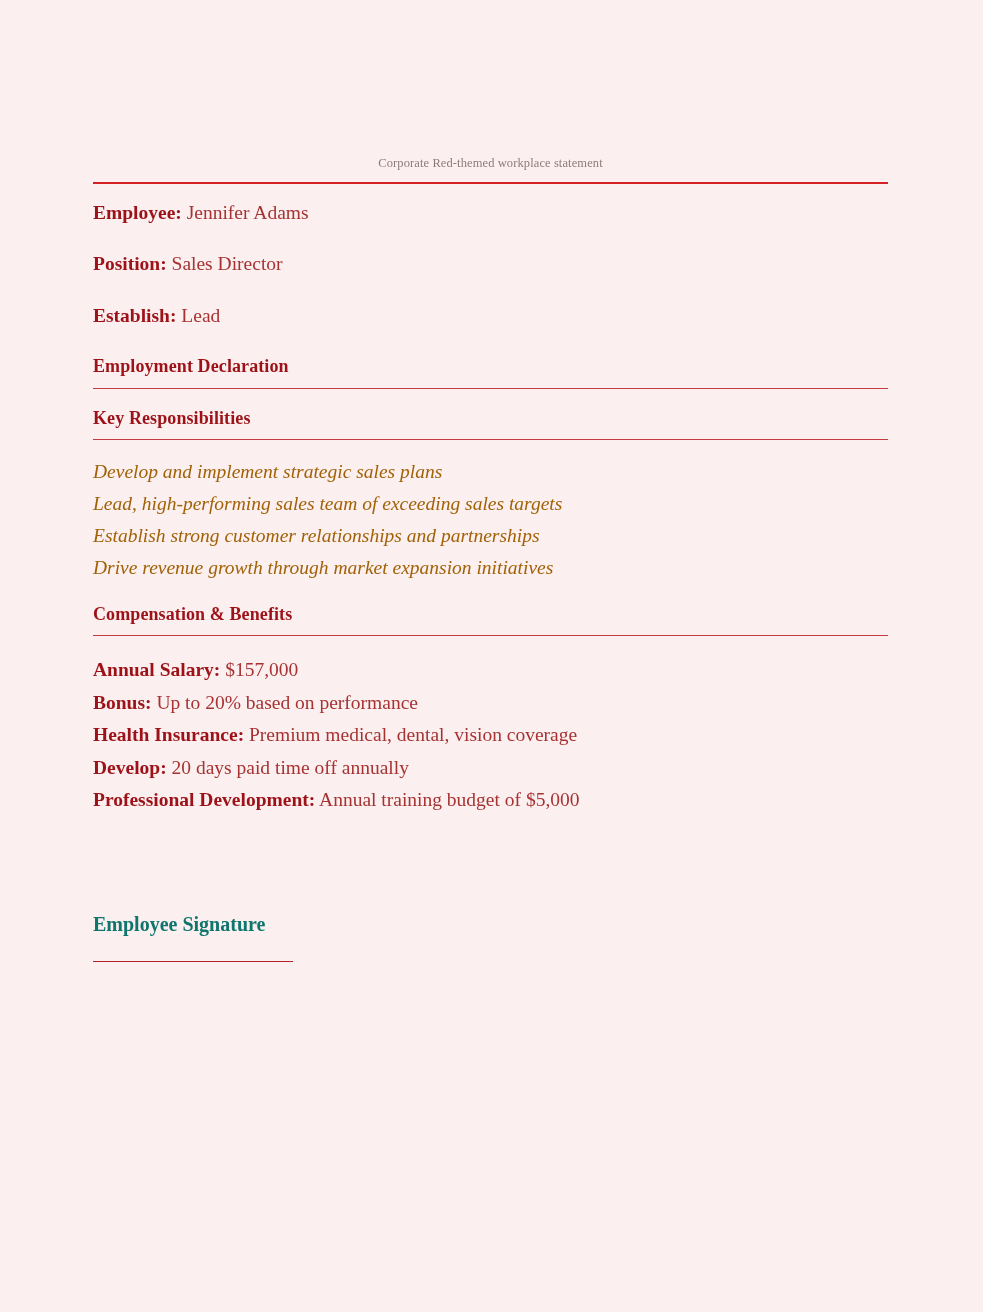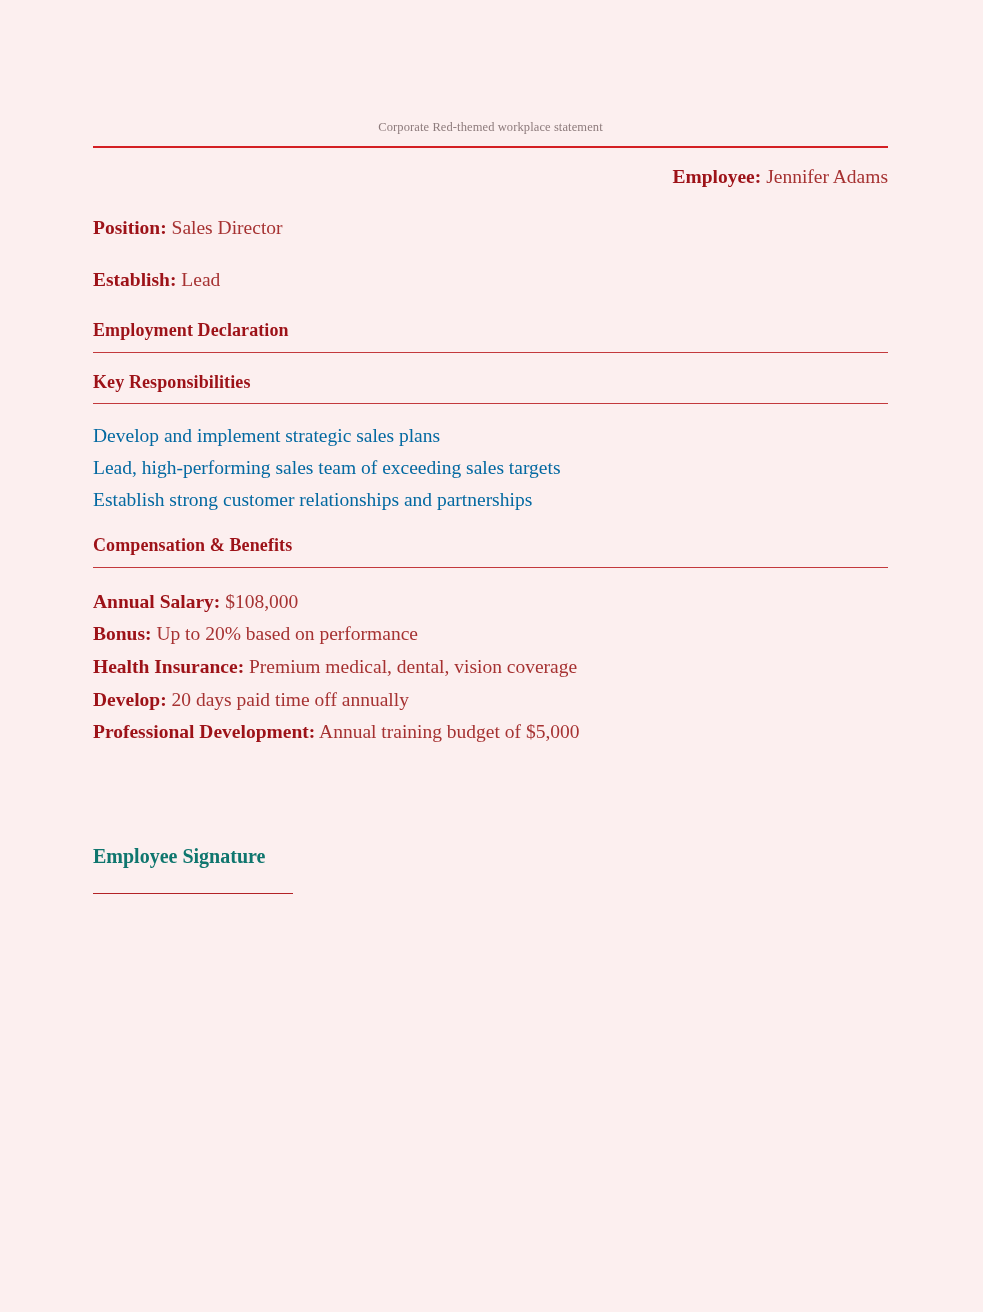--- a/index.html
+++ b/index.html
@@ -12,20 +12,21 @@
     background: #fcefef;
     font-family: "Liberation Serif", "DejaVu Serif", serif;
     -webkit-font-smoothing: antialiased;
   }
 
   .page {
     position: relative;
     width: 983px;
     height: 996px;
     box-sizing: border-box;
+    margin-top: 36px;
   }
 
   .doc-header {
     position: absolute;
     left: 93px;
     top: 120px;
     width: 795px;
   }
 
   .doc-caption {
@@ -49,21 +50,21 @@
     top: 160px;
     width: 795px;
   }
 
   .meta-line {
     font-size: 19.5px;
     color: #a63232;
     line-height: 1.25;
     margin: 0 0 27px 0;
   }
-  .meta-line:first-child { margin-top: 5px; text-align: right; }
+  .meta-line:first-child { margin-top: 5px; }
 
   .meta-line .lbl {
     font-weight: bold;
     color: #9d1218;
   }
 
   .section {
     margin-top: 4px;
   }
 
@@ -89,22 +90,23 @@
     line-height: 1.6;
   }
 
   .resp-list {
     list-style: none;
     margin: 16px 0 0 0;
     padding: 0;
   }
   .resp-list li {
     font-size: 19.5px;
-    color: #0369a1;
+    color: #a16207;
     line-height: 1.65;
+    font-style: italic;
   }
 
   .benefit-list {
     list-style: none;
     margin: 18px 0 0 0;
     padding: 0;
   }
   .benefit-list li {
     font-size: 19.5px;
     color: #a63232;
@@ -168,32 +170,33 @@
 
     <div class="spacer-gap"></div>
 
     <div class="section">
       <div class="section-title">Key Responsibilities</div>
       <div class="section-rule"></div>
       <ul class="resp-list">
         <li>Develop and implement strategic sales plans</li>
         <li>Lead, high-performing sales team of exceeding sales targets</li>
         <li>Establish strong customer relationships and partnerships</li>
+        <li>Drive revenue growth through market expansion initiatives</li>
       </ul>
     </div>
 
     <div class="spacer-gap"></div>
 
     <div class="section">
       <div class="section-title">Compensation &amp; Benefits</div>
       <div class="section-rule"></div>
       <ul class="benefit-list">
         <li>
           <span class="lbl">Annual Salary:</span>
-          <span>$108,000</span>
+          <span>$157,000</span>
         </li>
         <li>
           <span class="lbl">Bonus:</span>
           <span>Up to 20% based on performance</span>
         </li>
         <li>
           <span class="lbl">Health Insurance:</span>
           <span>Premium medical, dental, vision coverage</span>
         </li>
         <li>

